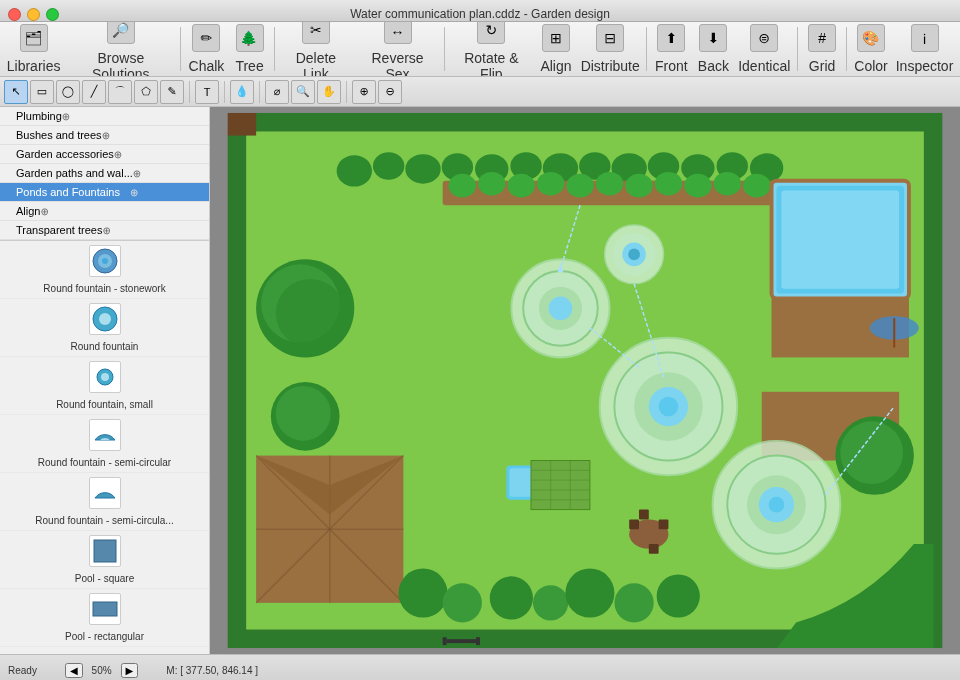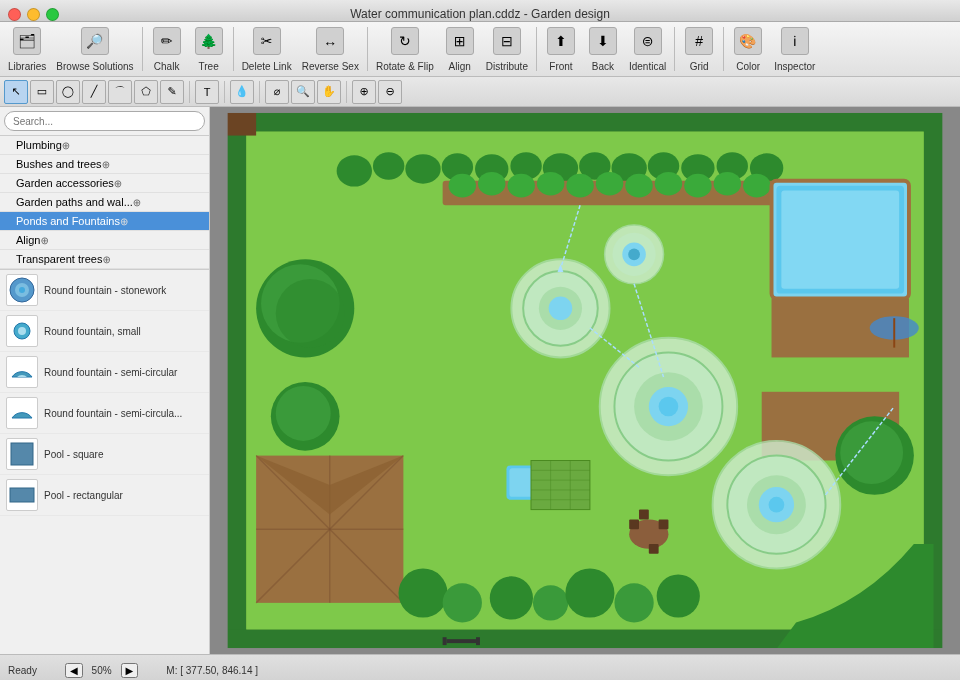--- a/index.html
+++ b/index.html
@@ -53,21 +53,21 @@
     .toolbar-icon {
       width: 28px; height: 28px;
       background: #d0d0d0;
       border: 1px solid #aaa;
       border-radius: 3px;
       display: flex;
       align-items: center;
       justify-content: center;
       font-size: 14px;
     }
-    .toolbar-label { font-size: 10px; color: #333; margin-top: 6px; text-align: center; }
+    .toolbar-label { font-size: 14px; color: #333; margin-top: 6px; text-align: center; }
     .toolbar-sep { width: 1px; height: 44px; background: #bbb; margin: 0 2px; }
 
     
     #tools-bar {
       height: 30px;
       background: linear-gradient(to bottom, #e8e8e8, #d8d8d8);
       border-bottom: 1px solid #bbb;
       display: flex;
       align-items: center;
       padding: 0 4px;
@@ -121,35 +121,36 @@
     }
     .cat-item {
       padding: 3px 16px;
       font-size: 11px;
       cursor: pointer;
       display: flex;
       justify-content: flex-start;
       align-items: center;
       border-bottom: 1px solid #e0e0e0;
     }
-    .cat-item.active { background: #4a90d9; color: white; }
+    .cat-item.active { background: #4a90d9; color: white; gap: 10px; }
     .cat-item .cat-icon { font-size: 10px; color: #666; }
     .cat-item.active .cat-icon { color: #ddd; }
 
     #shape-list {
       flex: 1;
       overflow-y: auto;
     }
     .shape-item {
       display: flex;
       align-items: center;
       padding: 4px 6px;
       border-bottom: 1px solid #e8e8e8;
       cursor: pointer;
       gap: 6px;
+      flex-direction: column;
     }
     .shape-thumb {
       width: 32px; height: 32px;
       border: 1px solid #ccc;
       border-radius: 2px;
       background: #fff;
       display: flex; align-items: center; justify-content: center;
       flex-shrink: 0;
       overflow: hidden;
     }
@@ -286,23 +287,20 @@
   <div class="tool-btn">🔍</div>
   <div class="tool-btn">✋</div>
   <div class="tools-sep"></div>
   <div class="tool-btn">⊕</div>
   <div class="tool-btn">⊖</div>
 </div>
 
 <div id="main-content">
 
   <div id="sidebar">
-    <div id="sidebar-search">
-      <input type="text" placeholder="Search..." style="">
-    </div>
 
     <div id="category-list">
       <div class="cat-item">
         <span>Plumbing</span>
         <span class="cat-icon">⊕</span>
       </div>
       <div class="cat-item">
         <span>Bushes and trees</span>
         <span class="cat-icon">⊕</span>
       </div>
@@ -335,20 +333,29 @@
           <svg width="30" height="30" viewBox="0 0 30 30">
               <circle cx="15" cy="15" r="12" fill="#5599cc" stroke="#336699" stroke-width="1"></circle>
               <circle cx="15" cy="15" r="7" fill="#7bbde0"></circle>
               <circle cx="15" cy="15" r="3" fill="#44aadd"></circle>
             </svg>
         </div>
         <span class="shape-name">Round fountain - stonework</span>
       </div>
 
 
+      <div class="shape-item">
+        <div class="shape-thumb">
+          <svg width="30" height="30" viewBox="0 0 30 30">
+              <circle cx="15" cy="15" r="12" fill="#44aacc" stroke="#2277aa" stroke-width="1"></circle>
+              <circle cx="15" cy="15" r="6" fill="#aaddee"></circle>
+            </svg>
+        </div>
+        <span class="shape-name">Round fountain</span>
+      </div>
 
       <div class="shape-item">
         <div class="shape-thumb">
           <svg width="30" height="30" viewBox="0 0 30 30">
               <circle cx="15" cy="15" r="8" fill="#44aacc" stroke="#2277aa" stroke-width="1"></circle>
               <circle cx="15" cy="15" r="4" fill="#aaddee"></circle>
             </svg>
         </div>
         <span class="shape-name">Round fountain, small</span>
       </div>

